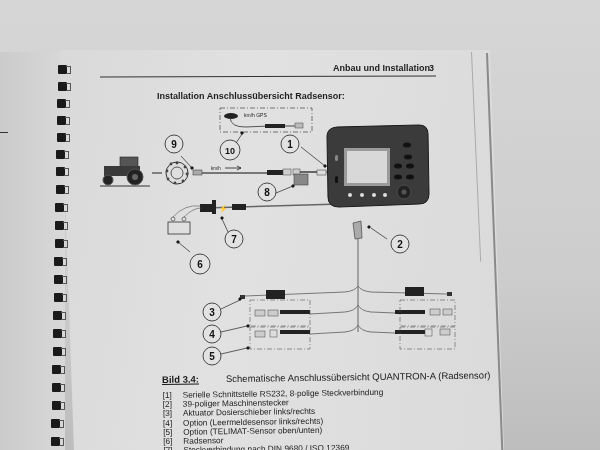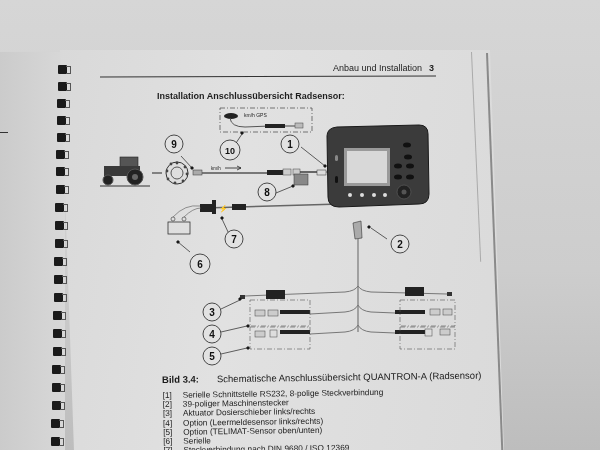--- a/index.html
+++ b/index.html
@@ -6,27 +6,27 @@
   body{width:600px;height:450px;overflow:hidden;background:#cfcfcf;font-family:"Liberation Sans",sans-serif;position:relative;}
   .bg{position:absolute;inset:0;background:linear-gradient(180deg,#d6d6d6 0%,#cdcdcd 60%,#bdbdbd 100%);}
   .left-page{position:absolute;left:-10px;top:52px;width:75px;height:420px;background:linear-gradient(90deg,#c9c9c9,#d8d8d8);}
   .left-rule{position:absolute;left:0;top:80px;width:18px;height:1px;background:#333;}
   .page{position:absolute;left:60px;top:50px;width:430px;height:420px;background:linear-gradient(100deg,#d9d9d9 0%,#e1e1e1 40%,#dadada 100%);transform:skewX(2deg);transform-origin:top left;}
   .page-edge{position:absolute;left:486px;top:53px;width:2px;height:400px;background:#8a8a8a;transform:rotate(-2.2deg);transform-origin:top left;}
   .page-edge2{position:absolute;left:471px;top:52px;width:1px;height:210px;background:#aaa;transform:rotate(-2.5deg);transform-origin:top left;}
   .spiral{position:absolute;left:50px;top:65px;width:20px;height:390px;}
   .coil{position:absolute;width:9px;height:9px;background:#1a1a1a;border-radius:1px;}
   .coil::after{content:"";position:absolute;left:8px;top:1px;width:4px;height:6px;border:1px solid #555;border-left:none;}
-  .hdr{position:absolute;left:333px;top:63px;font-size:9px;font-weight:normal;color:#222;}
+  .hdr{position:absolute;left:333px;top:63px;font-size:9px;font-weight:bold;color:#222;}
   .hdr-num{position:absolute;left:429px;top:63px;font-size:9px;font-weight:bold;color:#222;}
   .hdr-rule{position:absolute;left:100px;top:76px;width:336px;height:1px;background:#333;transform:rotate(-0.2deg);}
   .title{position:absolute;left:157px;top:91px;font-size:9px;font-weight:bold;color:#1e1e1e;}
   .diagram{position:absolute;left:95px;top:100px;width:380px;height:270px;}
   .caption{position:absolute;left:162px;top:374px;font-size:9.5px;color:#1a1a1a;transform:rotate(-0.8deg);transform-origin:left;}
-  .caption b{font-weight:bold;margin-right:18px;}
+  .caption b{font-weight:bold;margin-right:27px;text-decoration:underline;}
   .legend{position:absolute;left:163px;top:391px;font-size:8.3px;color:#222;line-height:9.2px;transform:rotate(-0.8deg);transform-origin:left;}
   .legend-row{display:flex;white-space:nowrap;}
   .legend-row .n{width:20px;}
 </style>
 </head>
 <body>
 
 <div class="bg"></div>
 <div class="left-page">
   <div class="left-rule"></div>
@@ -265,19 +265,19 @@
   <div class="legend-row">
       <span class="n">[4]</span>
       <span>Option (Leermeldesensor links/rechts)</span>
     </div>
   <div class="legend-row">
       <span class="n">[5]</span>
       <span>Option (TELIMAT-Sensor oben/unten)</span>
     </div>
   <div class="legend-row">
       <span class="n">[6]</span>
-      <span>Serielle</span>
+      <span>Radsensor</span>
     </div>
   <div class="legend-row">
       <span class="n">[7]</span>
       <span>Steckverbindung nach DIN 9680 / ISO 12369</span>
     </div>
 </div>
 
 </body></html>

